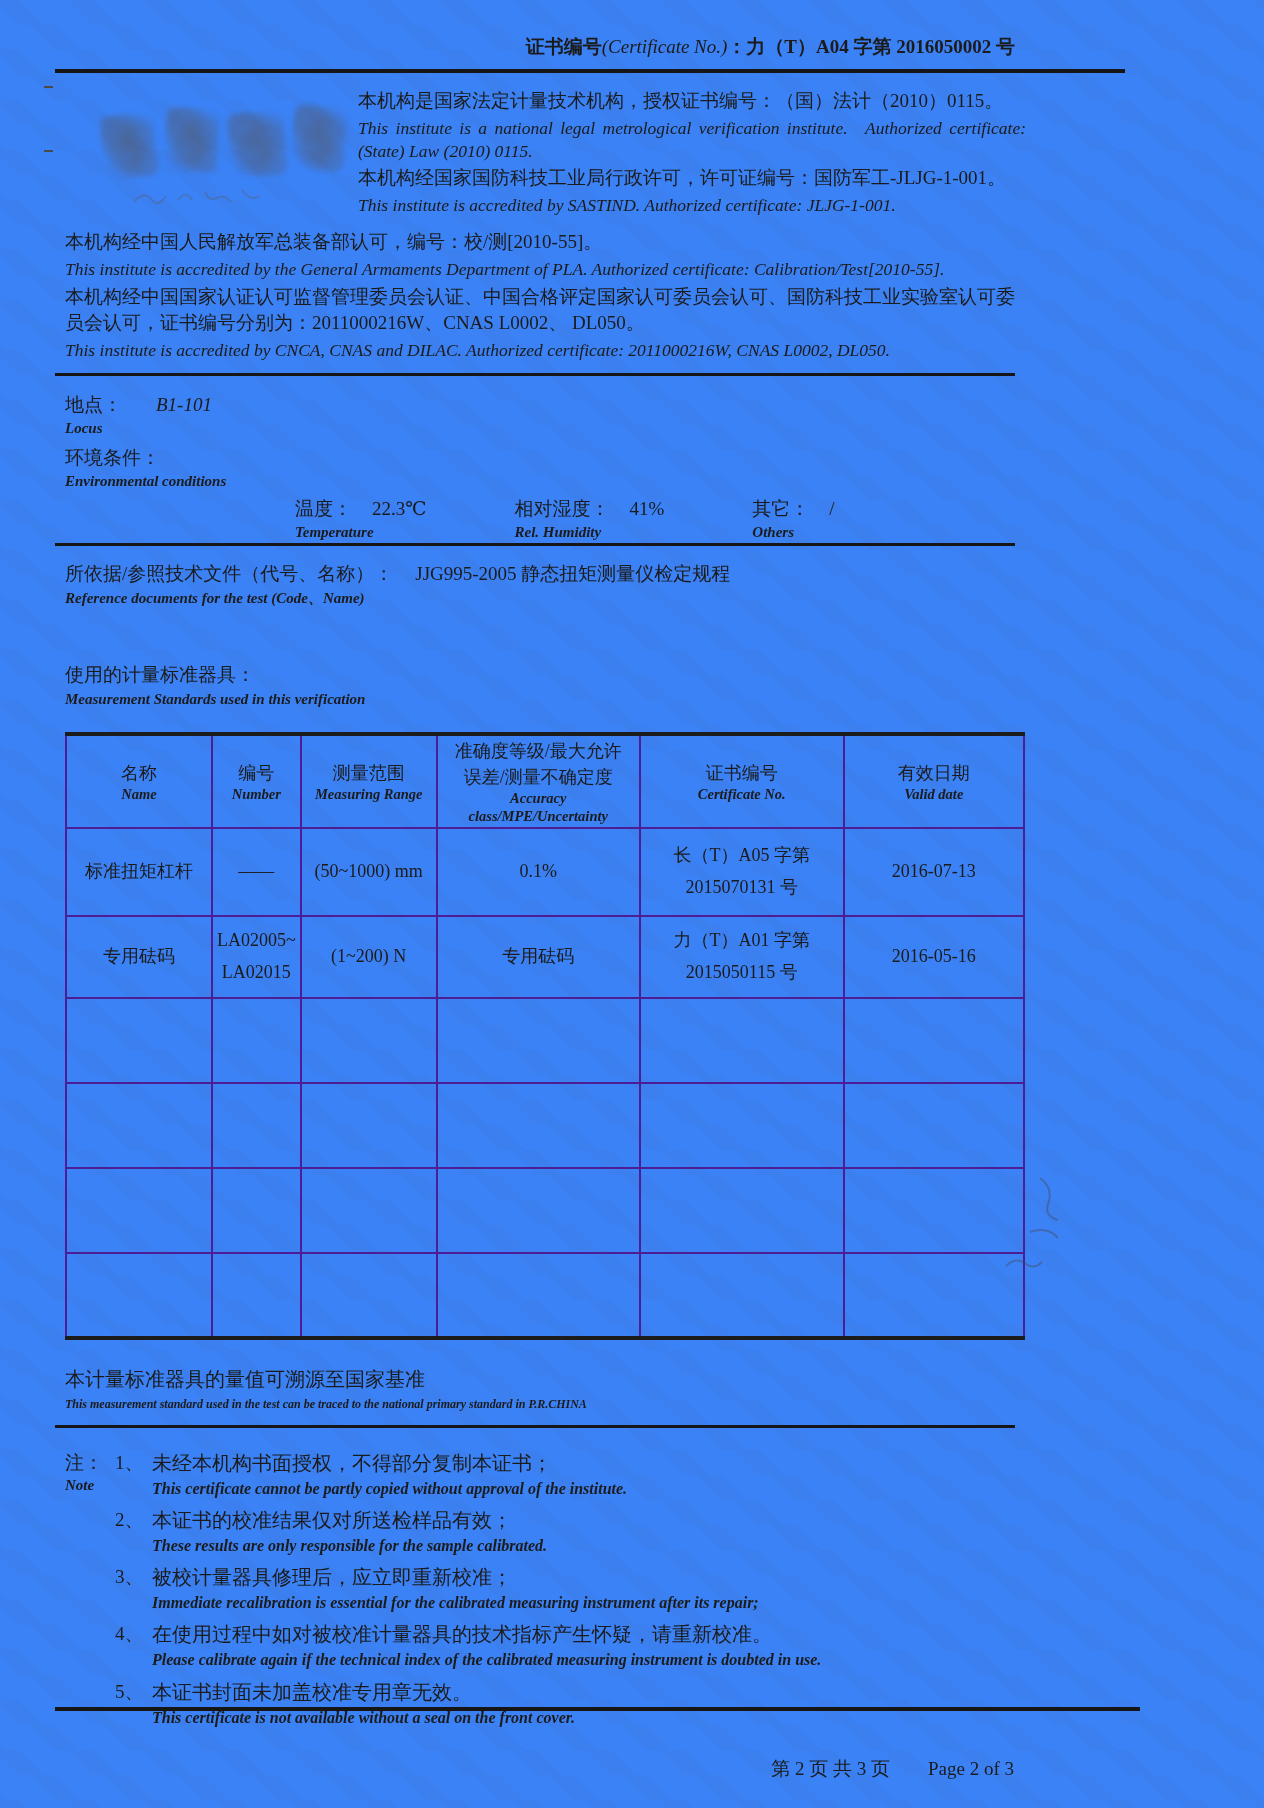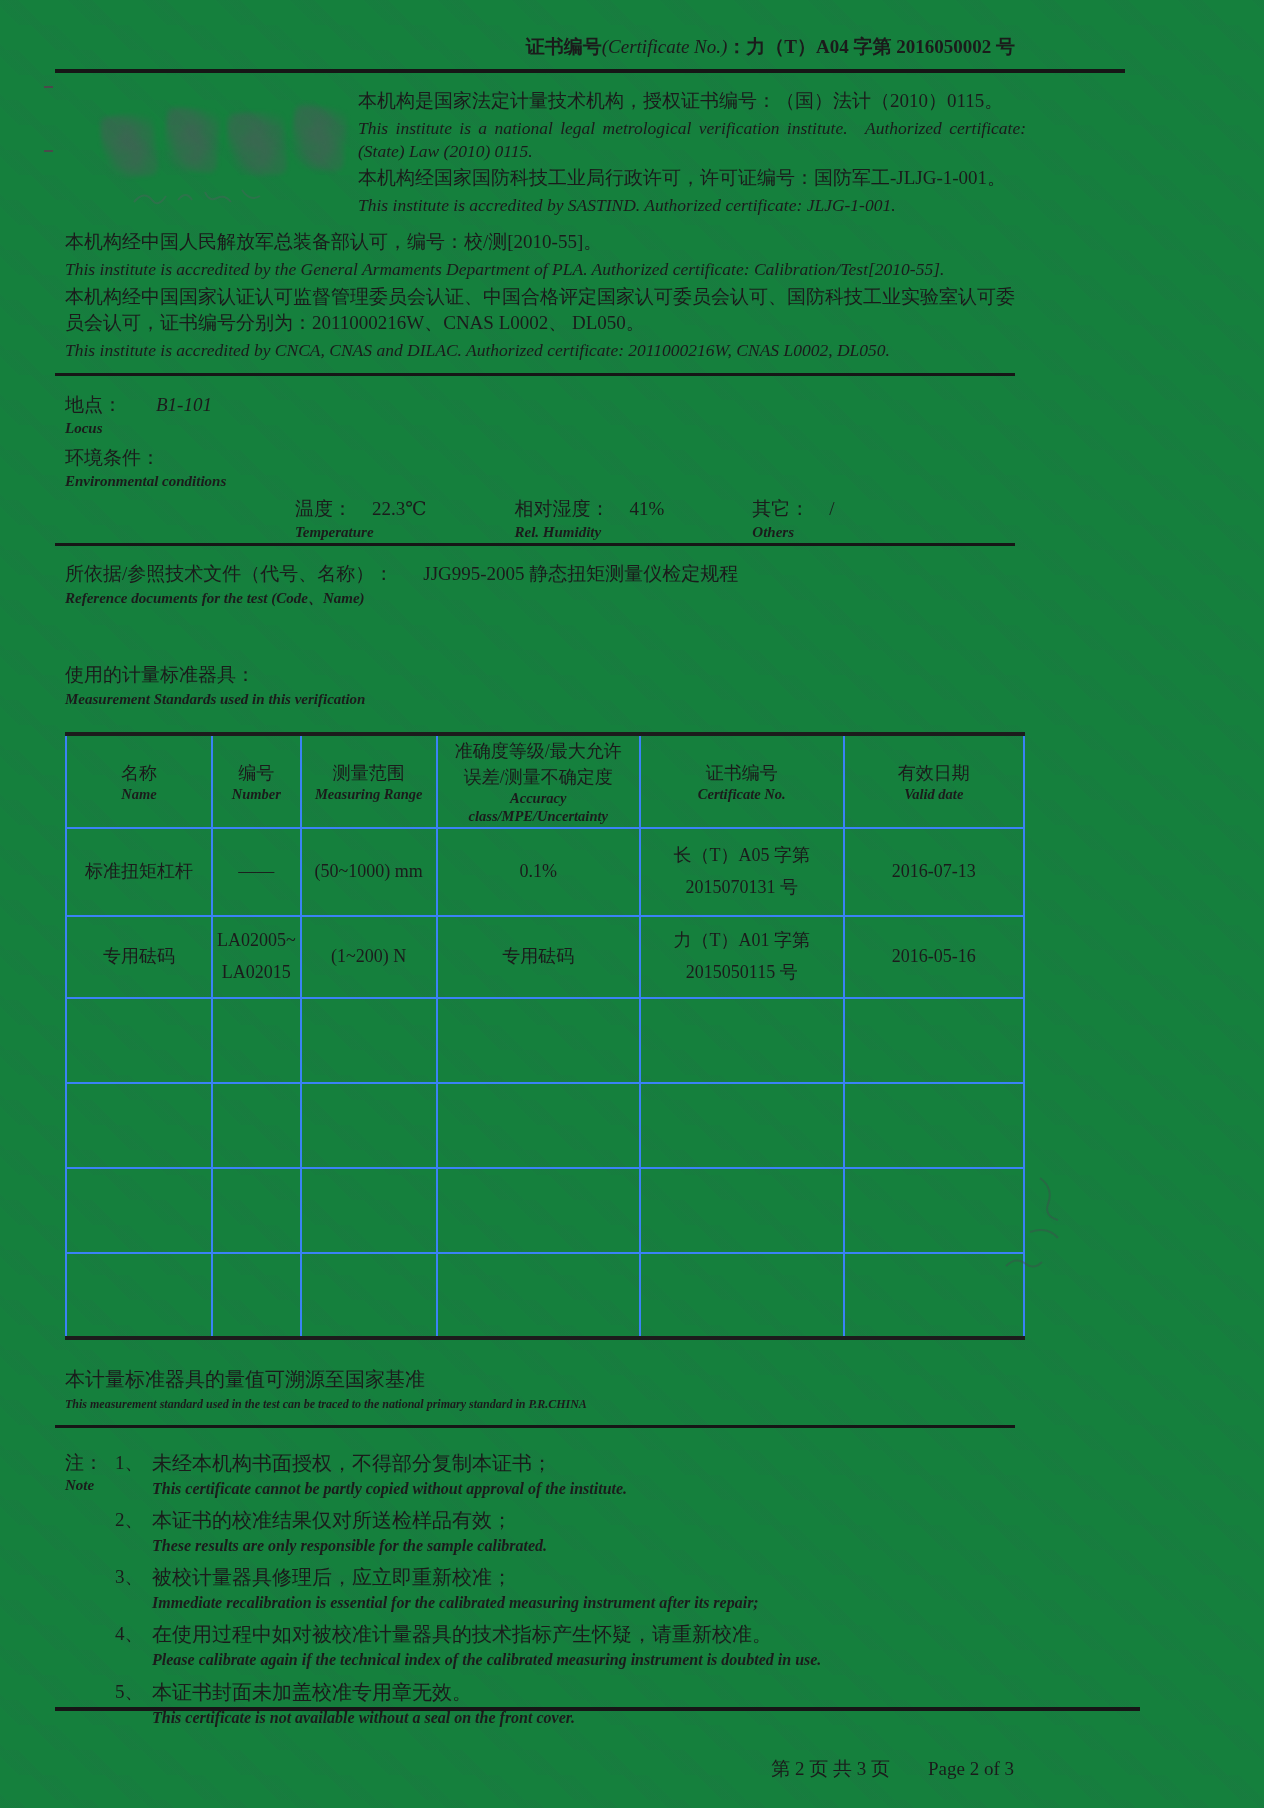--- a/index.html
+++ b/index.html
@@ -1,18 +1,18 @@
 <!DOCTYPE html>
 <html lang="zh"><head>
 <meta charset="utf-8">
 <style>
   html,body { margin:0; padding:0; background:#9a9a9a; }
   .page {
     position:relative; width:1264px; height:1808px; margin:0 auto;
-    background:#15803d; overflow:hidden; color:#1b1b1b;
+    background:#3b82f6; overflow:hidden; color:#1b1b1b;
     font-family:"Liberation Serif","DejaVu Serif",serif;
   }
   .watermark {
     position:absolute; inset:0; pointer-events:none;
     background-image:
       linear-gradient(45deg, transparent 44%, rgba(70,70,90,0.05) 46%, rgba(70,70,90,0.05) 54%, transparent 56%),
       linear-gradient(45deg, transparent 44%, rgba(70,70,90,0.035) 46%, rgba(70,70,90,0.035) 54%, transparent 56%);
     background-size:74px 50px, 74px 50px;
     background-position:0 0, 37px 25px;
   }
@@ -60,29 +60,29 @@
   .locus-line .val { margin-left:34px;font-style:italic; }
   .locus-sec > div { margin-bottom:2px; }
   .env-label { margin-top:8px; }
 
   .env-row { display:flex; margin:7px 0 12px 230px; }
   .env-item { margin-right:88px; }
   .env-item .line .v { margin-left:20px; }
   .env-item .sub-en { margin-top:2px; }
 
   .ref-sec { margin-top:15px; font-size:19px; }
-  .ref-sec .val { margin-left:30px; }
+  .ref-sec .val { margin-left:22px; }
   .ref-sec .sub-en { margin-top:3px; }
 
   .standards-title { margin-top:56px; font-size:19px; }
   .standards-title .sub-en { margin-top:3px; }
 
   table.std { border-collapse:collapse; margin-top:24px; table-layout:fixed; }
   table.std th, table.std td {
-    border:2px solid #3b82f6; text-align:center; vertical-align:middle;
+    border:2px solid #4c1d95; text-align:center; vertical-align:middle;
     white-space:pre-line; padding:2px 4px; font-weight:normal;
   }
   table.std { border-top:4px solid #1c1c1c; border-bottom:4px solid #1c1c1c; }
   .c0{width:146px}.c1{width:88px}.c2{width:136px}.c3{width:203px}.c4{width:204px}.c5{width:180px}
   tr.h-head{height:84px} tr.r-data1{height:88px} tr.r-data2{height:82px} tr.r-empty{height:85px}
   .th-zh { font-size:18px; line-height:1.45; }
   .th-en { font-size:14.5px; font-weight:bold; font-style:italic; line-height:1.2; }
   td.cell { font-size:18px; line-height:1.75; }
 
   .trace-sec { margin-top:26px; }

